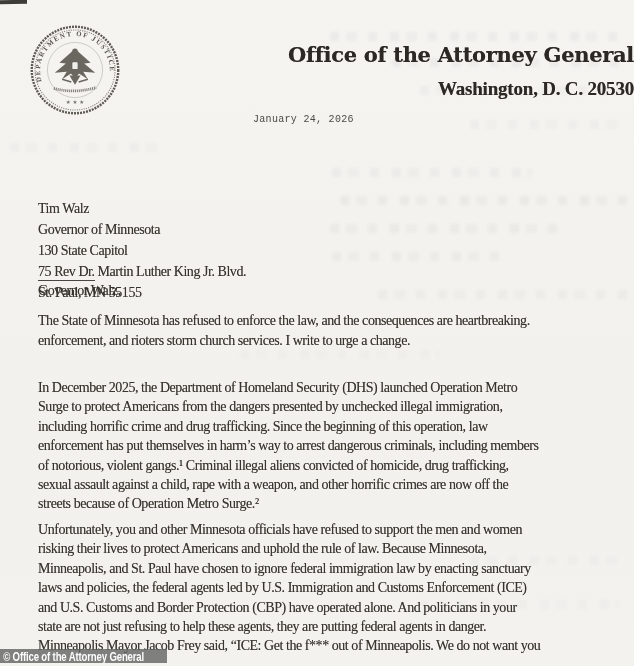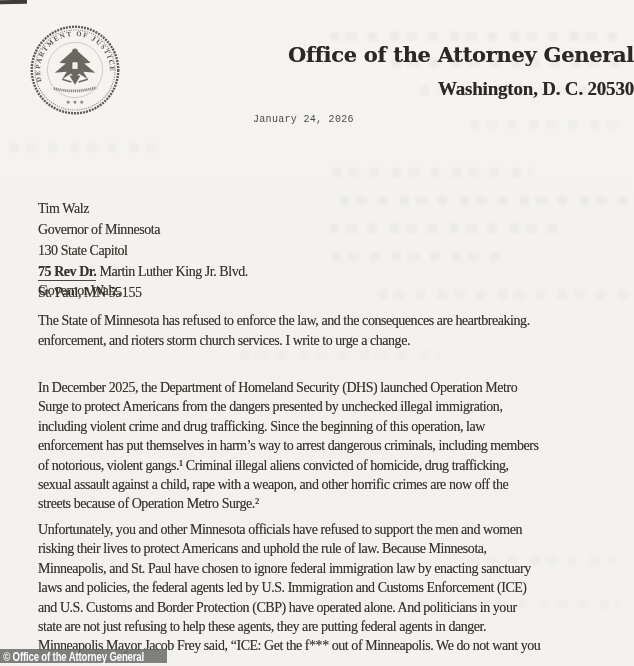--- a/index.html
+++ b/index.html
@@ -25,21 +25,21 @@
   .lh1{font-family:"DejaVu Serif",serif;font-weight:bold;font-size:21px;letter-spacing:-.3px;text-shadow:0 0 .6px rgba(44,40,35,.6);}
   .lh2{font-family:Liberation Serif, serif;font-weight:bold;font-size:19px;margin-top:11px;letter-spacing:-.2px;text-shadow:0 0 .6px rgba(44,40,35,.6);}
   .date{
     position:absolute;left:253px;top:114px;
     font-family:"Liberation Mono","DejaVu Sans Mono",monospace;
     font-size:10px;color:#4b4a47;letter-spacing:.3px;
   }
   .bodytext{font-size:14px;letter-spacing:-.45px;text-shadow:0 0 .5px rgba(55,51,45,.5);}
   .address{position:absolute;left:38px;top:165px;line-height:21px;margin-top:33px;}
   .address .ln{white-space:pre;}
-  .ul{border-bottom:1px solid #4a463f;padding-bottom:1px;font-weight:bold;}
+  .ul{border-bottom:1px solid #4a463f;padding-bottom:1px;}
   .salutation{position:absolute;left:38px;top:283px;}
   .para{position:absolute;left:38px;}
   .para .ln{white-space:pre;}
   .p1{top:311px;line-height:20px;}
   .p2{top:378px;line-height:19.4px;}
   .p3{top:520px;line-height:19.4px;}
   .credit{
     position:absolute;left:0;top:649px;width:167px;height:14px;
     background:rgba(98,98,98,.8);color:#fdfdfd;
     font-family:"Liberation Sans","DejaVu Sans",sans-serif;font-weight:bold;font-size:12px;
@@ -110,21 +110,21 @@
   <div class="salutation bodytext">Governor Walz,</div>
 
   <div class="para p1 bodytext">
     <div class="ln">The State of Minnesota has refused to enforce the law, and the consequences are heartbreaking.</div>
     <div class="ln">enforcement, and rioters storm church services. I write to urge a change.</div>
   </div>
 
   <div class="para p2 bodytext">
     <div class="ln">In December 2025, the Department of Homeland Security (DHS) launched Operation Metro</div>
     <div class="ln">Surge to protect Americans from the dangers presented by unchecked illegal immigration,</div>
-    <div class="ln">including violent crime and drug trafficking. Since the beginning of this operation, law</div>
+    <div class="ln">including horrific crime and drug trafficking. Since the beginning of this operation, law</div>
     <div class="ln">enforcement has put themselves in harm’s way to arrest dangerous criminals, including members</div>
     <div class="ln">of notorious, violent gangs.¹ Criminal illegal aliens convicted of homicide, drug trafficking,</div>
     <div class="ln">sexual assault against a child, rape with a weapon, and other horrific crimes are now off the</div>
     <div class="ln">streets because of Operation Metro Surge.²</div>
   </div>
 
   <div class="para p3 bodytext">
     <div class="ln">Unfortunately, you and other Minnesota officials have refused to support the men and women</div>
     <div class="ln">risking their lives to protect Americans and uphold the rule of law. Because Minnesota,</div>
     <div class="ln">Minneapolis, and St. Paul have chosen to ignore federal immigration law by enacting sanctuary</div>

